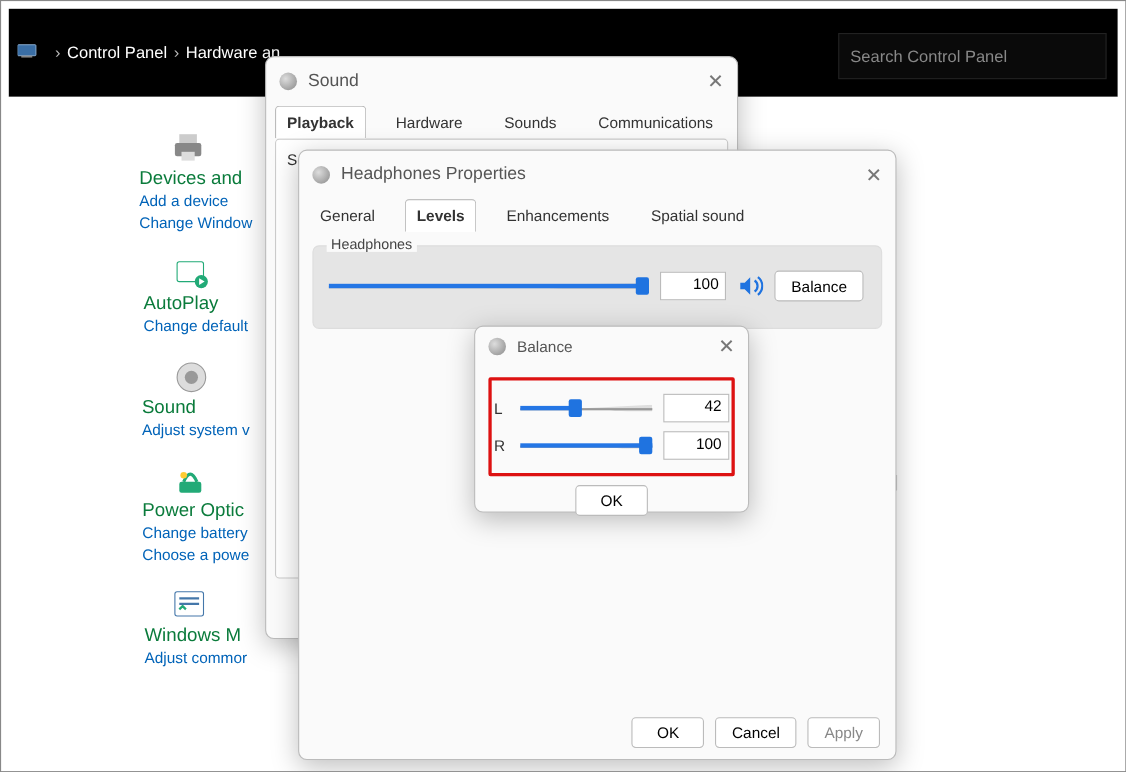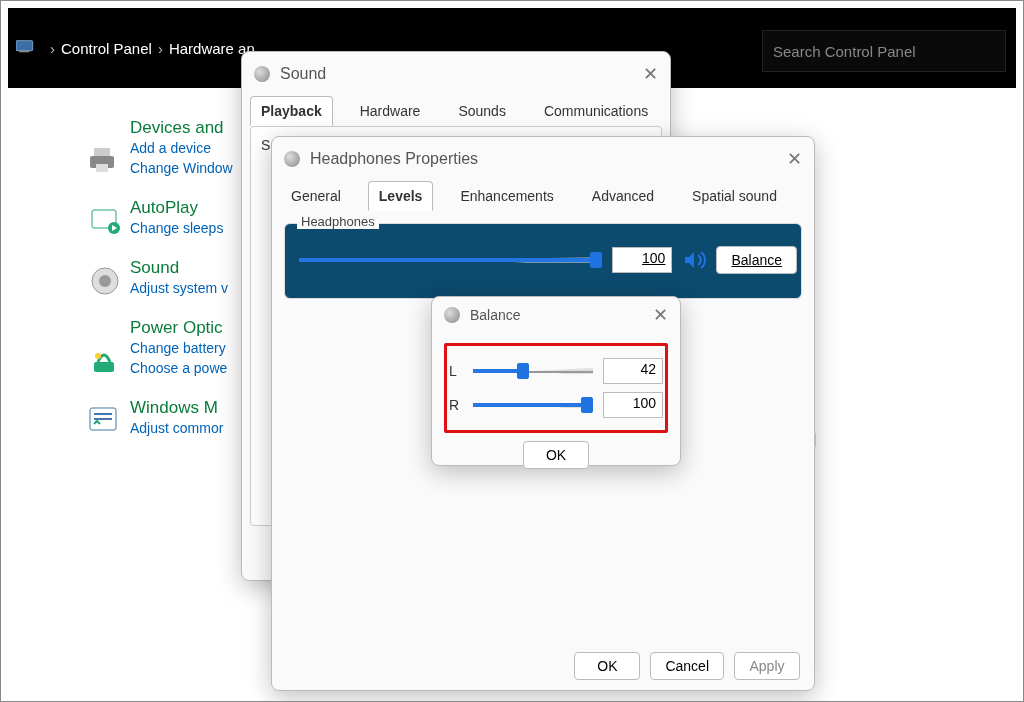--- a/index.html
+++ b/index.html
@@ -9,40 +9,40 @@
   .topbar { position: absolute; top: 7px; left: 7px; right: 7px; height: 80px; background: #000; display: flex; align-items: center; padding: 0 8px; color: #fff; font-size: 15px; }
   .topbar .cp-icon { width: 20px; height: 18px; margin-right: 8px; display:inline-block; }
   .crumb-sep { margin: 0 6px; color: #bbb; }
   .search-box { position: absolute; right: 10px; top: 22px; width: 244px; height: 42px; background: #0a0a0a; border: 1px solid #222; color: #888; display:flex; align-items:center; padding:0 10px; font-size: 15px; }
 
   
   .content { position: absolute; top: 87px; left: 7px; right: 7px; bottom: 7px; background: #fff; }
 
   
   .catlist { position: absolute; left: 80px; top: 30px; width: 180px; }
-  .cat { display: flex; align-items: flex-end; margin-bottom: 20px; }
+  .cat { display: flex; align-items: center; margin-bottom: 20px; flex-direction: column; }
   .cat .icon { width: 34px; height: 34px; margin-right: 8px; flex-shrink: 0; }
   .cat-title { color: #0a7b3b; font-size: 17px; line-height: 20px; }
   .cat-link { color: #0063b8; font-size: 14px; line-height: 20px; display:block; }
 
   
   .dlg { position: absolute; background: #fafafa; border: 1px solid #bbb; border-radius: 8px; box-shadow: 0 6px 24px rgba(0,0,0,0.25); }
   .dlg-sound { left: 240px; top: 50px; width: 430px; height: 530px; }
   .dlg-head { height: 44px; display:flex; align-items:center; padding:0 12px; color:#555; font-size:16px; }
   .dlg-head .sp-icon { width:16px; height:16px; margin-right:10px; background: radial-gradient(circle at 35% 35%, #ddd, #888); border-radius:50%; }
   .dlg-close { margin-left:auto; color:#777; font-size:18px; cursor:pointer; }
   .tabstrip { display:flex; padding: 0 8px; gap:16px; font-size:14px; color:#333; }
   .tab { padding: 6px 10px; border:1px solid transparent; border-radius:4px 4px 0 0; cursor:pointer; }
   .tab.active { background:#fff; border-color:#bbb; border-bottom-color:#fff; font-weight:600; }
   .tab-body { background:#fff; border:1px solid #ccc; margin:0 8px 8px 8px; border-radius:4px; padding:10px; height: 400px; font-size:14px; color:#333; }
   .sound-hint { } 
 
   
   .dlg-props { left: 270px; top: 135px; width: 544px; height: 555px; }
-  .hp-group { background:#0c4a6e; border:1px solid #ddd; margin:12px; border-radius:6px; padding: 16px 4px 24px 14px; position:relative;text-decoration:underline; }
+  .hp-group { background:#e5e5e5; border:1px solid #ddd; margin:12px; border-radius:6px; padding: 16px 16px 24px 14px; position:relative; }
   .hp-group-title { position:absolute; top:-10px; left:12px; background:#fafafa; padding:0 4px; font-size:13px; color:#444; }
   .slider-row { display:flex; align-items:center; gap:10px; margin-top:6px; }
   .slider { flex:1; height:14px; position:relative; }
   .track { position:absolute; left:0; right:0; top:50%; height:2px; background:#999; }
   .wedge { position:absolute; left:0; right:0; top:2px; bottom:2px; background: linear-gradient(to top right, transparent 48%, #ccc 50%, #ccc 100%); clip-path: polygon(0 80%, 100% 20%, 100% 80%); opacity:0.6; }
   .fill  { position:absolute; left:0; top:50%; height:4px; margin-top:-2px; background:#2476e5; }
   .thumb { position:absolute; top:-1px; width:12px; height:16px; background:#1f73e0; border-radius:2px; }
   .valbox { width:60px; height:26px; border:1px solid #bbb; text-align:right; padding:2px 6px; font-size:14px; background:#fff; }
   .vol-icon { width:24px; height:24px; }
   .btn { background:#fff; border:1px solid #bbb; border-radius:4px; padding:5px 14px; font-size:14px; cursor:pointer; min-width:66px; text-align:center; }
@@ -95,21 +95,21 @@
       </div>
     </div>
     <div class="cat">
       <span class="icon"><svg viewBox="0 0 34 34">
             <rect x="4" y="6" width="24" height="18" rx="2" fill="#fff" stroke="#2a7"></rect>
             <circle cx="26" cy="24" r="6" fill="#2a7"></circle>
             <polygon points="24,21 29,24 24,27" fill="#fff"></polygon>
           </svg></span>
       <div>
         <div class="cat-title">AutoPlay</div>
-        <span class="cat-link">Change sleeps</span>
+        <span class="cat-link">Change default</span>
       </div>
     </div>
     <div class="cat">
       <span class="icon"><svg viewBox="0 0 34 34">
             <circle cx="17" cy="17" r="13" fill="#ddd" stroke="#999"></circle>
             <circle cx="17" cy="17" r="6" fill="#999"></circle>
           </svg></span>
       <div>
         <div class="cat-title">Sound</div>
         <span class="cat-link">Adjust system v</span>
@@ -164,21 +164,20 @@
 <div class="dlg dlg-props">
   <div class="dlg-head">
     <span class="sp-icon"></span>
     <span>Headphones Properties</span>
     <span class="dlg-close">✕</span>
   </div>
   <div class="tabstrip">
     <div class="tab">General</div>
     <div class="tab active">Levels</div>
     <div class="tab">Enhancements</div>
-    <div class="tab">Advanced</div>
     <div class="tab">Spatial sound</div>
   </div>
 
   <div class="hp-group">
     <div class="hp-group-title">Headphones</div>
     <div class="slider-row">
       <div class="slider">
         <div class="wedge"></div>
           <div class="track"></div>
         <div class="fill" style="width:100%"></div>

